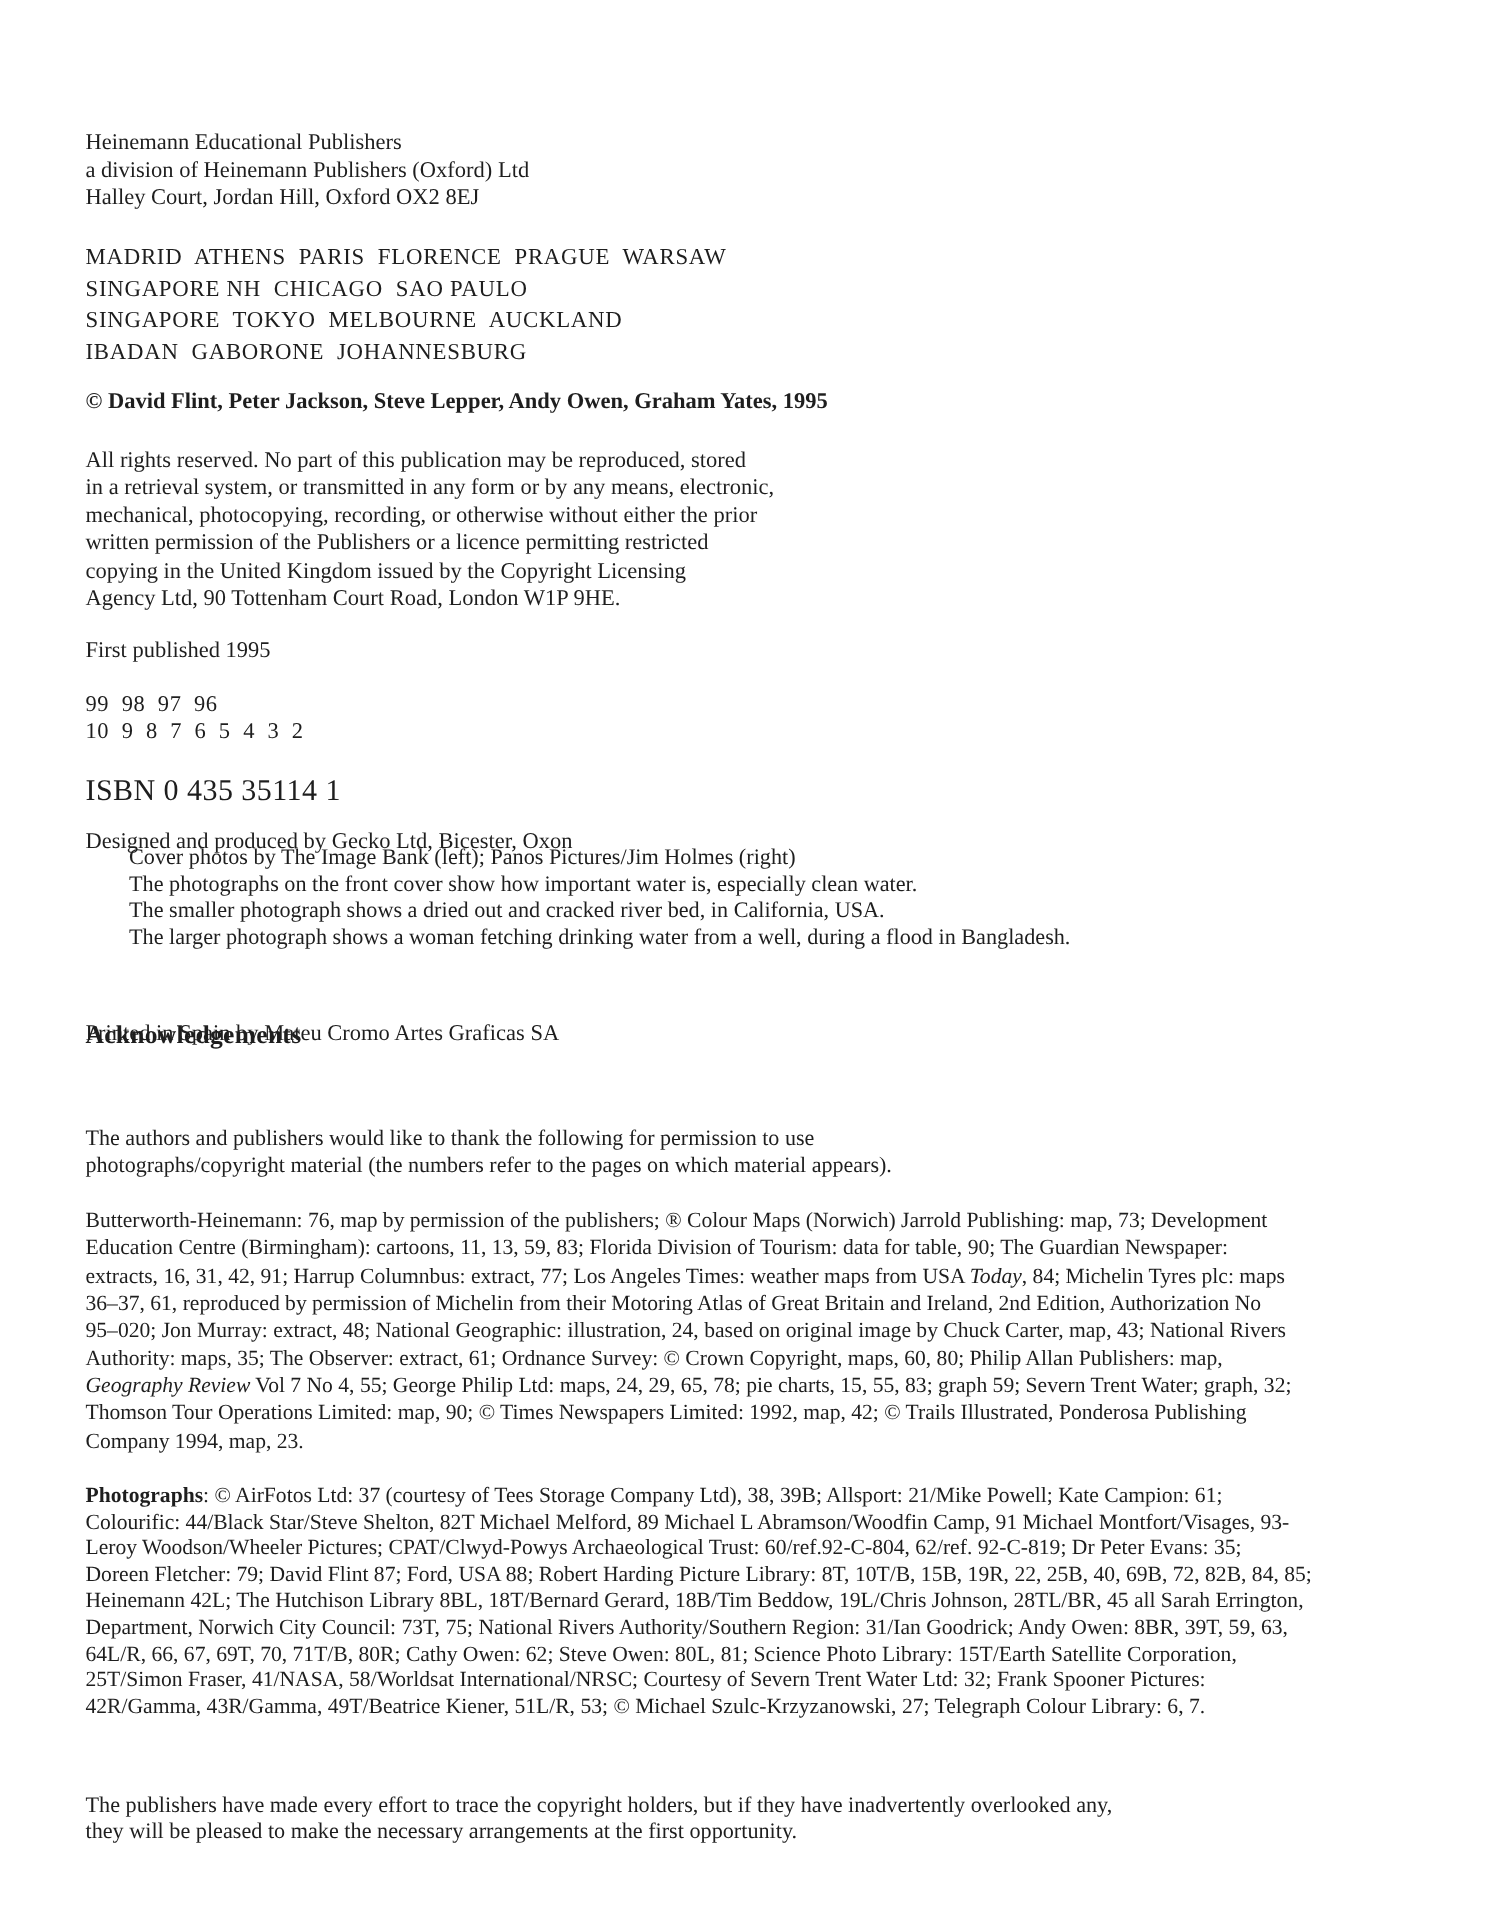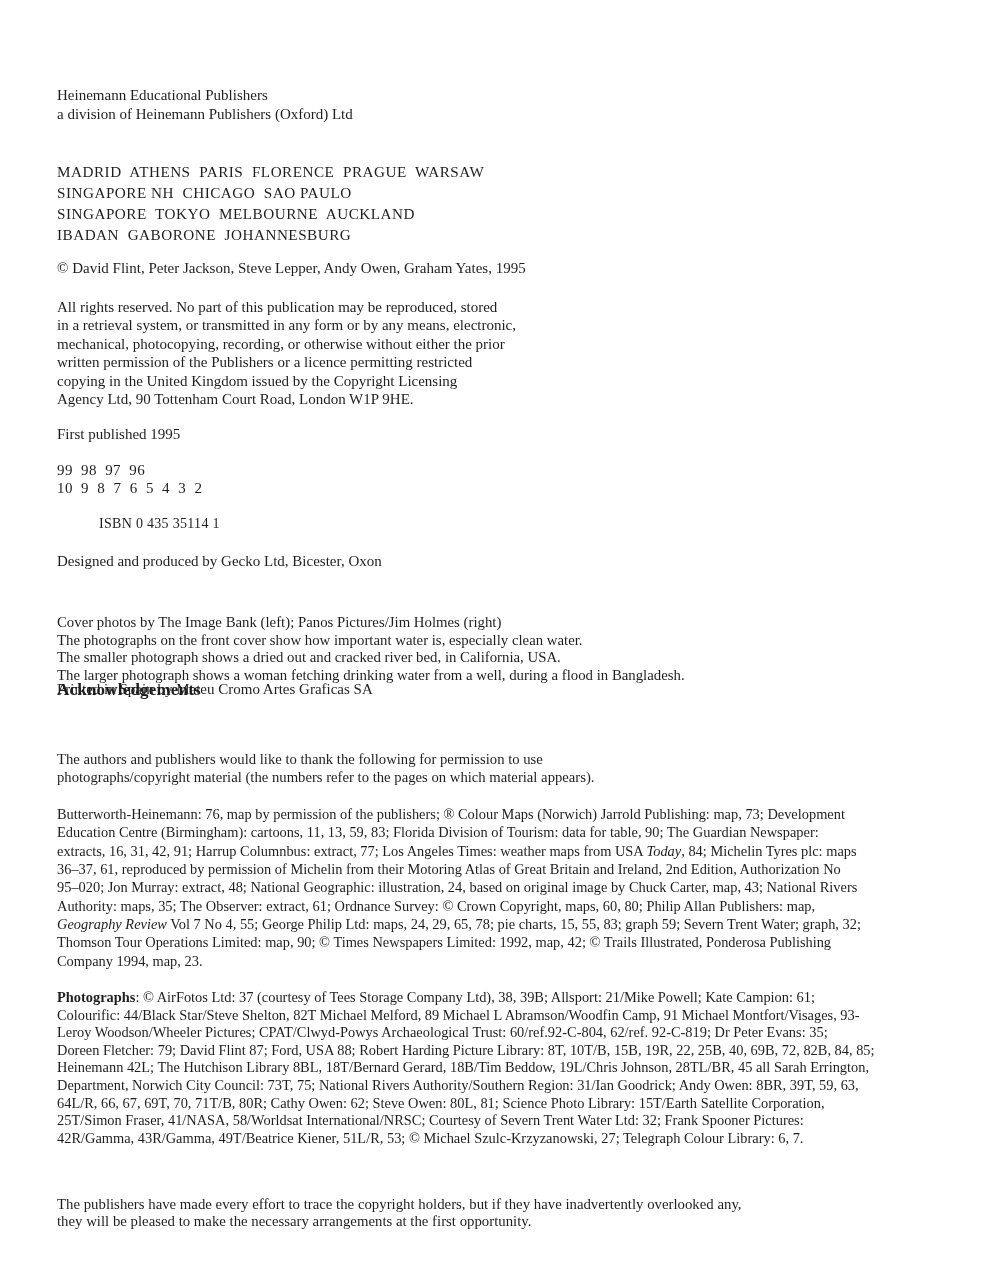--- a/index.html
+++ b/index.html
@@ -12,42 +12,43 @@
     font-family: "Liberation Serif", serif;
     overflow: hidden;
   }
   .block { position: absolute; left: 57px; }
   .line { white-space: pre; }
   .it { font-style: italic; }
   .bd { font-weight: bold; }
 
   .publisher   { top: 86px;  font-size: 15px;   line-height: 18.6px; }
   .cities      { top: 161px; font-size: 15.2px; line-height: 21px; letter-spacing: 0.5px; }
-  .copyright   { top: 260px; font-size: 15px; }
+  .copyright   { top: 260px; font-size: 15px; font-weight: bold; }
   .rights      { top: 298px; font-size: 15px;   line-height: 18.4px; }
   .firstpub    { top: 426px; font-size: 15px; }
   .printrun    { top: 462px; font-size: 15px;   line-height: 17.8px; letter-spacing: 0.4px; }
-  .isbn        { top: 516px; font-size: 14px;   letter-spacing: 0.3px; margin-left: 42px; }
+  .isbn        { top: 516px; font-size: 20px;   letter-spacing: 0.3px; }
   .designed    { top: 553px; font-size: 15px; }
-  .cover       { top: 614px; font-size: 14.8px; line-height: 17.7px; }
+  .cover       { top: 564px; font-size: 14.8px; line-height: 17.7px; margin-left: 29px; }
   .printedin   { top: 681px; font-size: 15px; }
   .ackheading  { top: 680px; font-size: 17px;   font-weight: bold; letter-spacing: 0.2px; }
   .ackintro    { top: 751px; font-size: 14.7px; line-height: 17.6px; }
   .ackcredits  { top: 805px; font-size: 14.4px; line-height: 18.35px; }
   .photocred   { top: 989px; font-size: 14.4px; line-height: 17.6px; }
   .closing     { top: 1196px; font-size: 14.8px; line-height: 16.8px; }
 </style>
 </head>
 <body>
 
 <div class="page">
 
   <div class="block publisher">
       <div class="line">Heinemann Educational Publishers</div>
       <div class="line">a division of Heinemann Publishers (Oxford) Ltd</div>
+      <div class="line">Halley Court, Jordan Hill, Oxford OX2 8EJ</div>
     </div>
 
   <div class="block cities">
       <div class="line">MADRID  ATHENS  PARIS  FLORENCE  PRAGUE  WARSAW</div>
       <div class="line">SINGAPORE NH  CHICAGO  SAO PAULO</div>
       <div class="line">SINGAPORE  TOKYO  MELBOURNE  AUCKLAND</div>
       <div class="line">IBADAN  GABORONE  JOHANNESBURG</div>
     </div>
 
   <div class="block copyright line">© David Flint, Peter Jackson, Steve Lepper, Andy Owen, Graham Yates, 1995</div>

